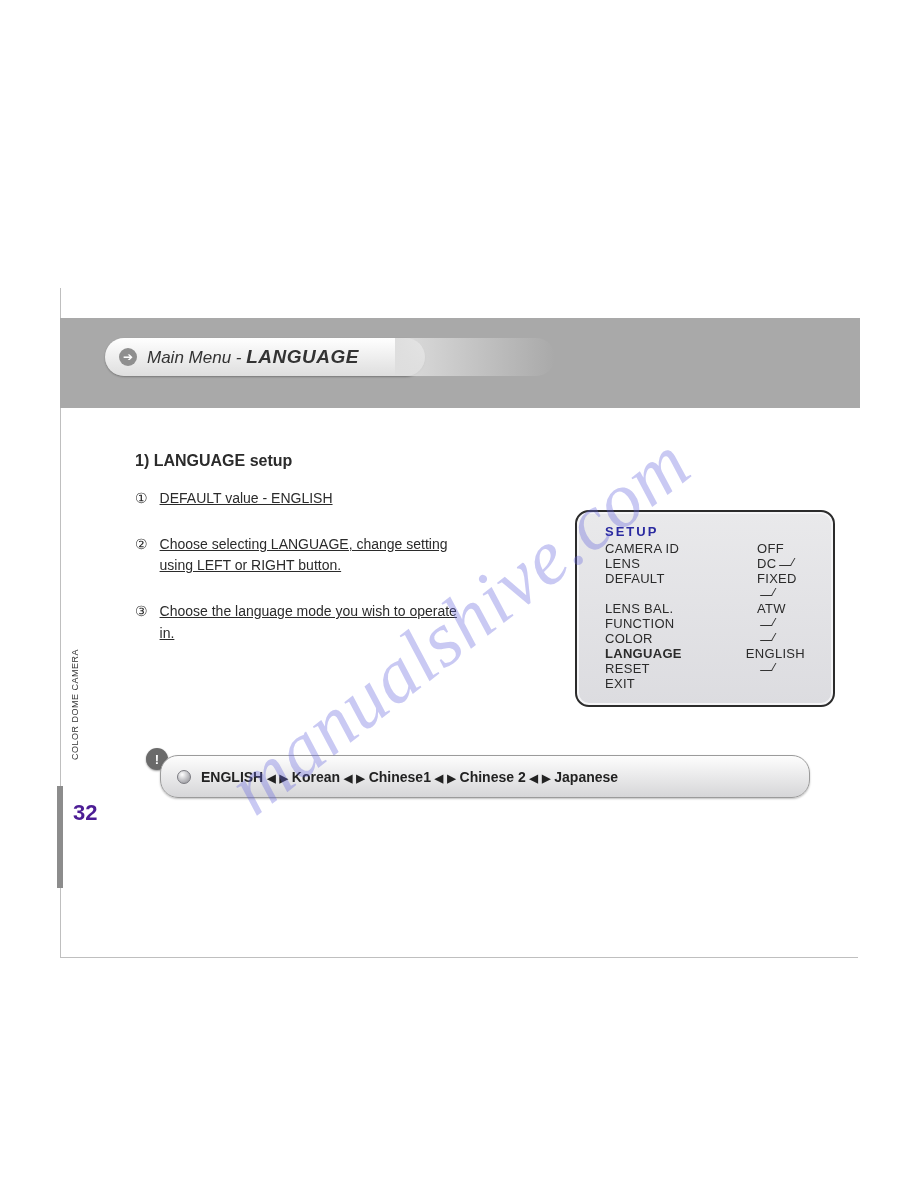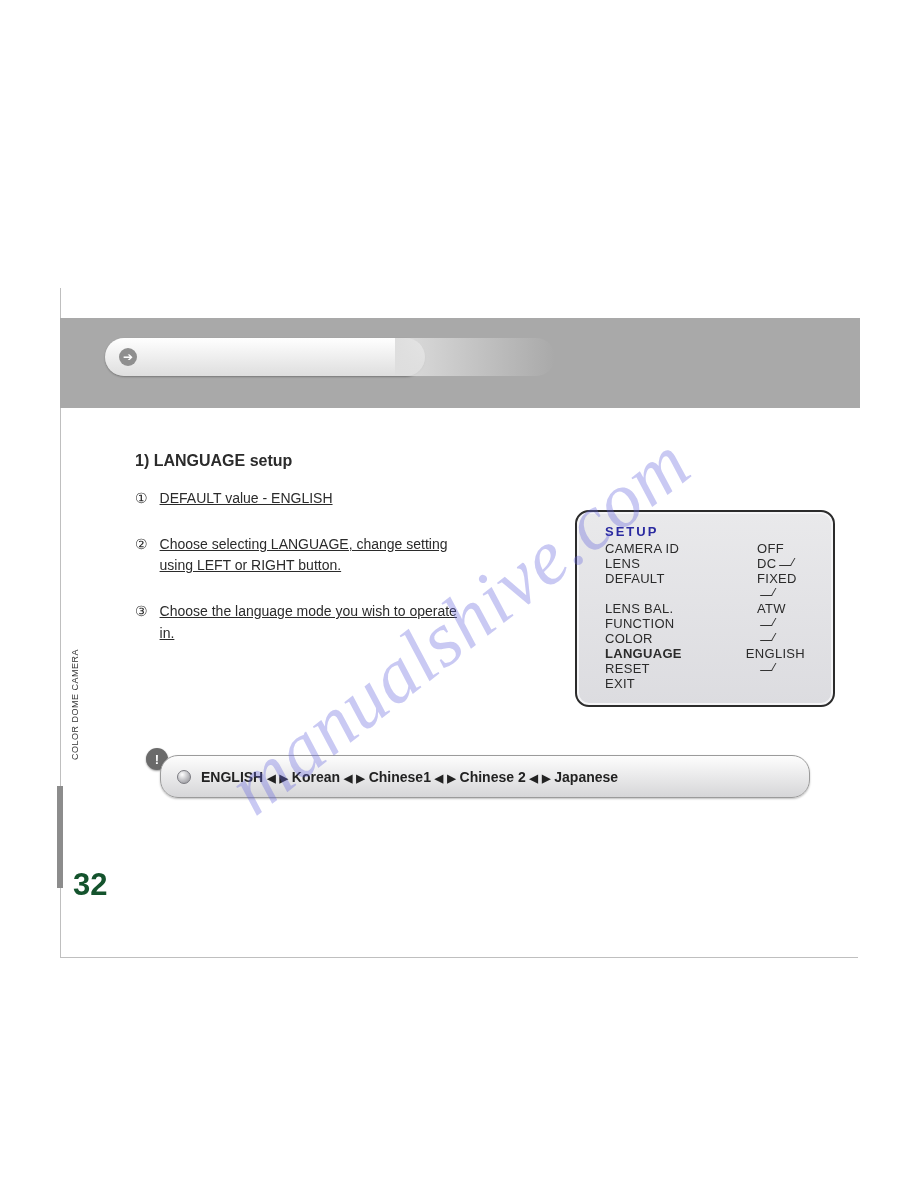--- a/index.html
+++ b/index.html
@@ -65,40 +65,43 @@
     position: absolute; left: 146px; top: 748px; width: 22px; height: 22px; border-radius: 50%;
     background: #6a6a6a; color: #fff; display: flex; align-items: center; justify-content: center; font-weight: bold; font-size: 13px;
     box-shadow: 0 1px 2px rgba(0,0,0,0.4);
   }
 
   .side-label {
     position: absolute; left: 70px; top: 760px; transform: rotate(-90deg); transform-origin: left top;
     font-size: 9px; letter-spacing: 0.5px; color: #333; font-weight: 500;
   }
   .side-tick { position: absolute; left: 57px; top: 786px; width: 6px; height: 102px; background: #8c8c8c; }
-  .page-num { position: absolute; left: 73px; top: 867px; font-size: 31px; font-weight: bold; color: #14532d; }
+  .page-num { position: absolute; left: 73px; top: 800px; font-size: 22px; font-weight: bold; color: #4c1d95; }
 
   .watermark {
     position: absolute; left: 50%; top: 580px; transform: translateX(-50%) rotate(-38deg);
     font-size: 78px; color: rgba(100,100,220,0.35); font-family: Georgia, 'Times New Roman', serif;
     font-style: italic; white-space: nowrap; pointer-events: none; letter-spacing: 1px;
   }
 </style>
 </head>
 <body>
 
 <div class="page">
 
   <div class="frame"></div>
 
   <div class="header-band"></div>
   <div class="title-pill">
     <div class="arrow-circ">
         <span>➔</span>
       </div>
+    <div class="title-text">
+      <span>Main Menu - </span><span class="strong">LANGUAGE</span>
+    </div>
   </div>
 
   <div class="content">
     <div class="section-title">1)  LANGUAGE setup</div>
 
     <ul class="steps">
       <li class="step">
         <span class="num">①</span>
         <span class="body">DEFAULT value - ENGLISH</span>
       </li>

